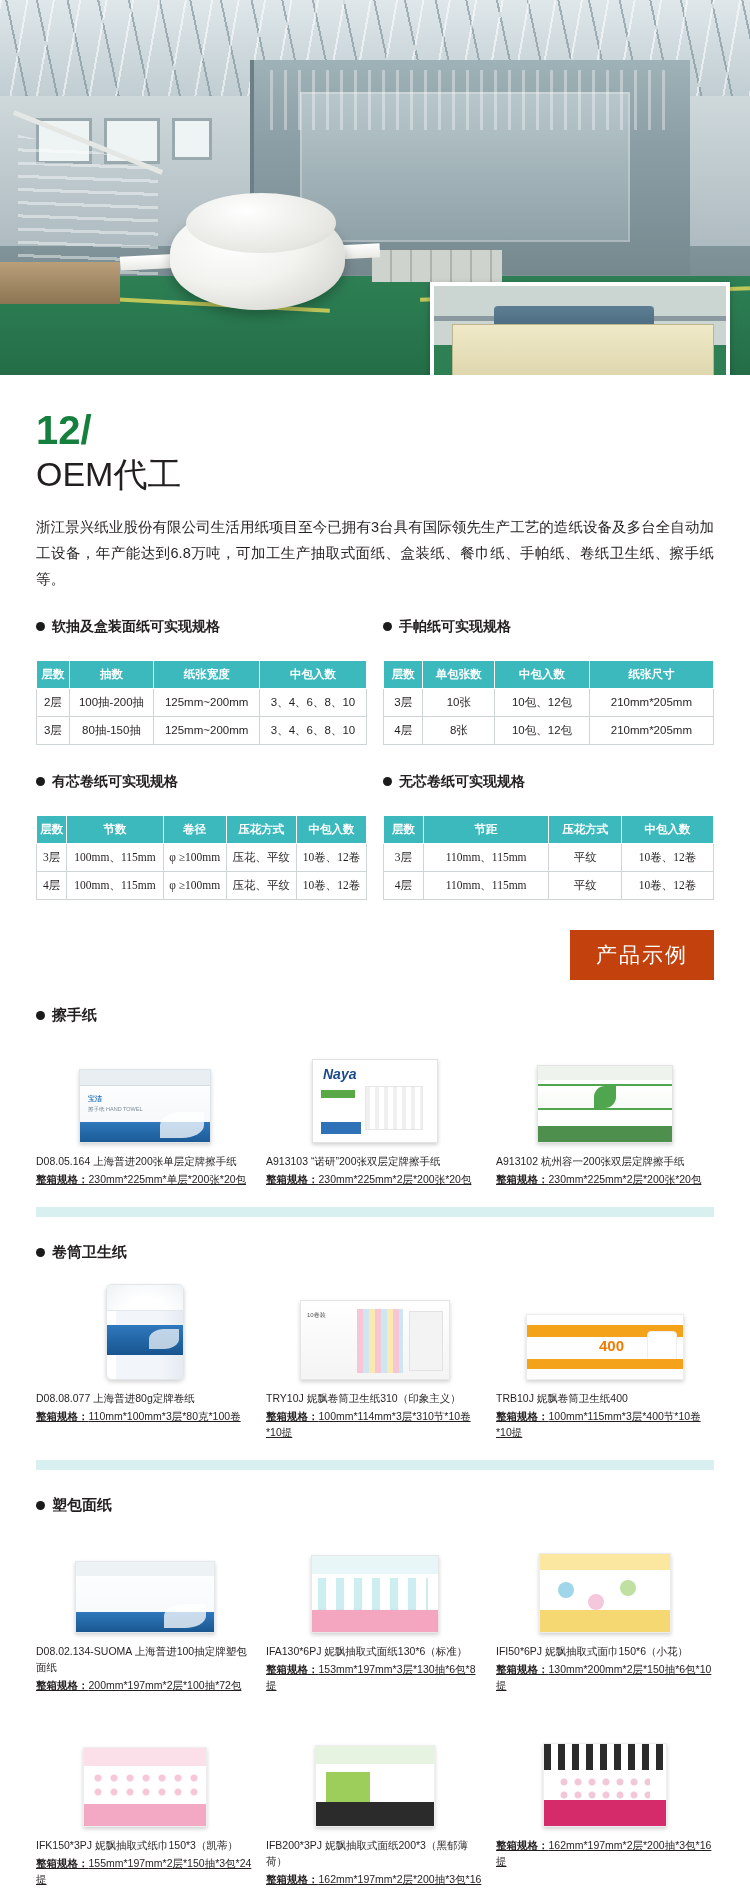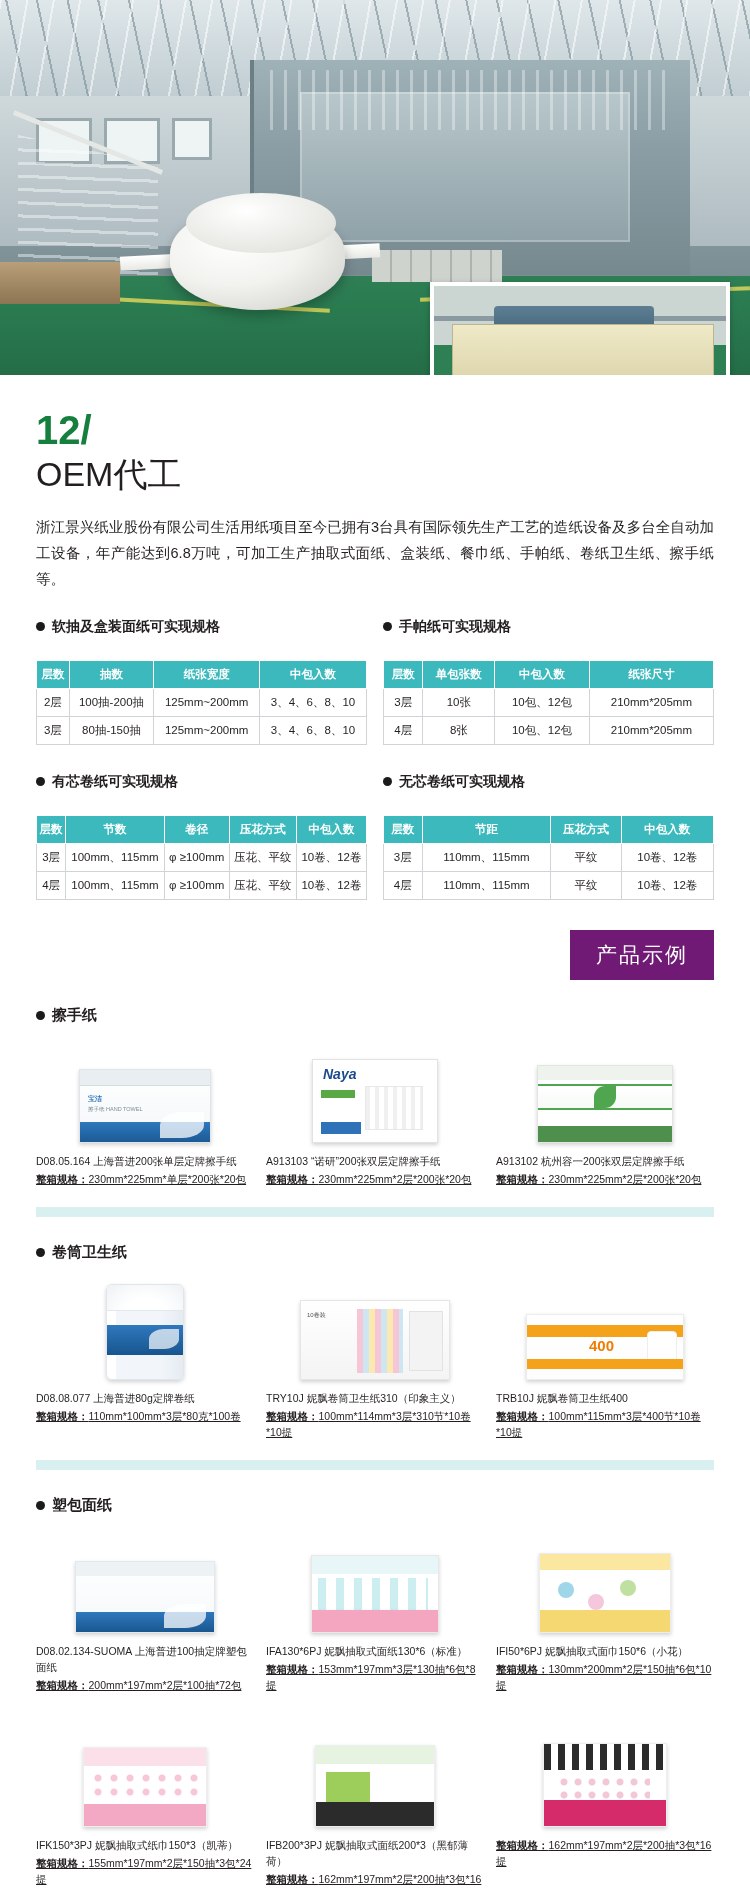--- a/index.html
+++ b/index.html
@@ -165,28 +165,28 @@
   table.spec th {
     background: #3cb9bd; color: #ffffff; font-weight: bold;
     border: 1px solid #ffffff; padding: 6px 2px; text-align: center;
     white-space: nowrap;
   }
   table.spec td {
     border: 1px solid #cfd5d6; padding: 6px 3px; text-align: center;
     color: #231f20; white-space: nowrap;
   }
 
-  .tables-wrap.second { margin-top: 28px; }
+  .tables-wrap.second { margin-top: 28px; font-family: Liberation Serif, serif; }
 
   
   .examples-banner {
     margin: 30px 36px 0 0; display: flex; justify-content: flex-end;
   }
   .examples-banner .tag {
-    background: #701a75; color: #ffffff;
+    background: #c2410c; color: #ffffff;
     font-size: 21px; letter-spacing: 2px;
     padding: 11px 26px;
   }
 
   
   .group { margin: 26px 36px 0 36px; }
   .group .bullet { margin-bottom: 6px; font-size: 15px; }
   .grid {
     display: flex; gap: 12px; margin-top: 10px;
   }
@@ -237,21 +237,21 @@
   
   .pk-roll2 { width: 150px; height: 80px; background:linear-gradient(#ffffff,#f4f4f4); border:1px solid #e6e6e6;}
   .pk-roll2 .col { position:absolute; left:56px; top:8px; width:46px; height:64px; background:repeating-linear-gradient(90deg,#f6c6d6 0 6px,#cde6f2 6px 12px,#fce9b0 12px 18px);}
   .pk-roll2 .lbl { position:absolute; left:6px; top:10px; font-size:6px; color:#555;}
   .pk-roll2 .rt { position:absolute; right:6px; top:10px; width:34px; height:60px; background:#f3f3f3; border:1px solid #e2e2e2;}
 
   
   .pk-roll3 { width: 158px; height: 66px; background:linear-gradient(#ffffff,#fdfdfd); border:1px solid #ececec;}
   .pk-roll3 .o1 { position:absolute; left:0; top:10px; width:100%; height:12px; background:#f4a21a;}
   .pk-roll3 .o2 { position:absolute; left:0; bottom:10px; width:100%; height:10px; background:#f4a21a;}
-  .pk-roll3 .num4 { position:absolute; left:62px; top:22px; font-size:15px; font-weight:bold; color:#f07c00;}
+  .pk-roll3 .num4 { position:absolute; left:72px; top:22px; font-size:15px; font-weight:bold; color:#f07c00;}
   .pk-roll3 .rr { position:absolute; right:6px; top:16px; width:30px; height:34px; border-radius:4px; background:#ffffff; border:1px solid #eee;}
 
   
   .pk-sp1 { width: 140px; height: 72px; background:linear-gradient(#ffffff,#f4f8fa); border:1px solid #e2e8eb;}
   .pk-sp1 .t { position:absolute; left:0; top:0; width:100%; height:14px; background:#edf2f5;}
   .pk-sp1 .b { position:absolute; left:0; bottom:0; width:100%; height:20px; background:linear-gradient(#2f78bd,#1a5790);}
   .pk-sp1 .s { position:absolute; right:8px; bottom:4px; width:42px; height:24px; border-radius:50% 0 50% 0; background:rgba(255,255,255,.75);}
 
   
   .pk-sp2 { width: 128px; height: 78px; background:#ffffff; border:1px solid #e8e8e8;}

